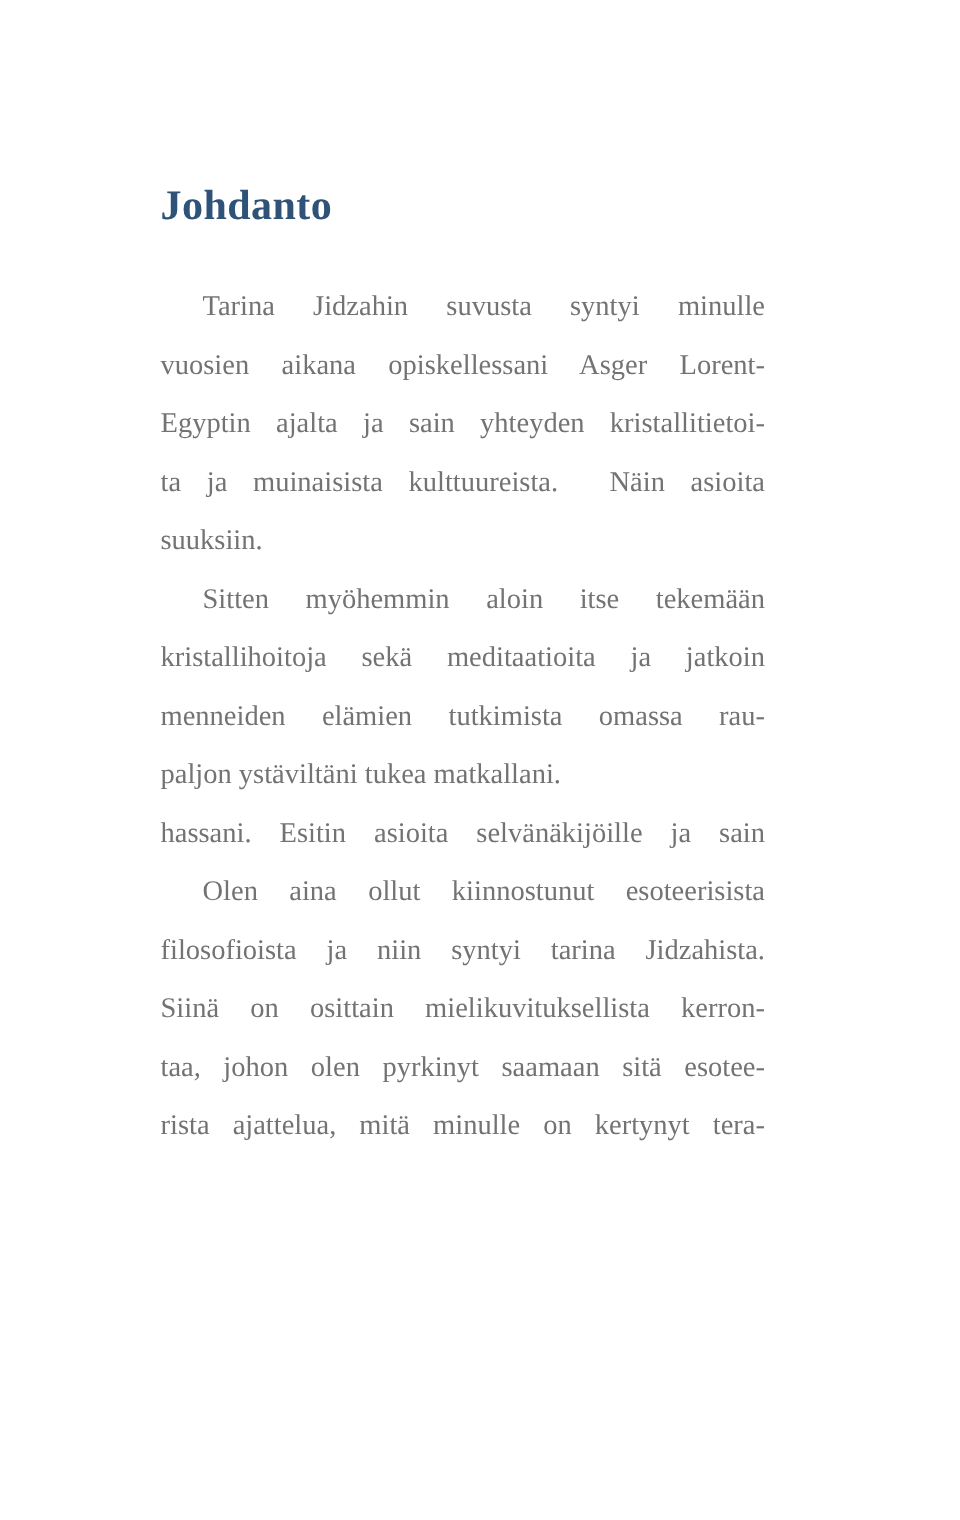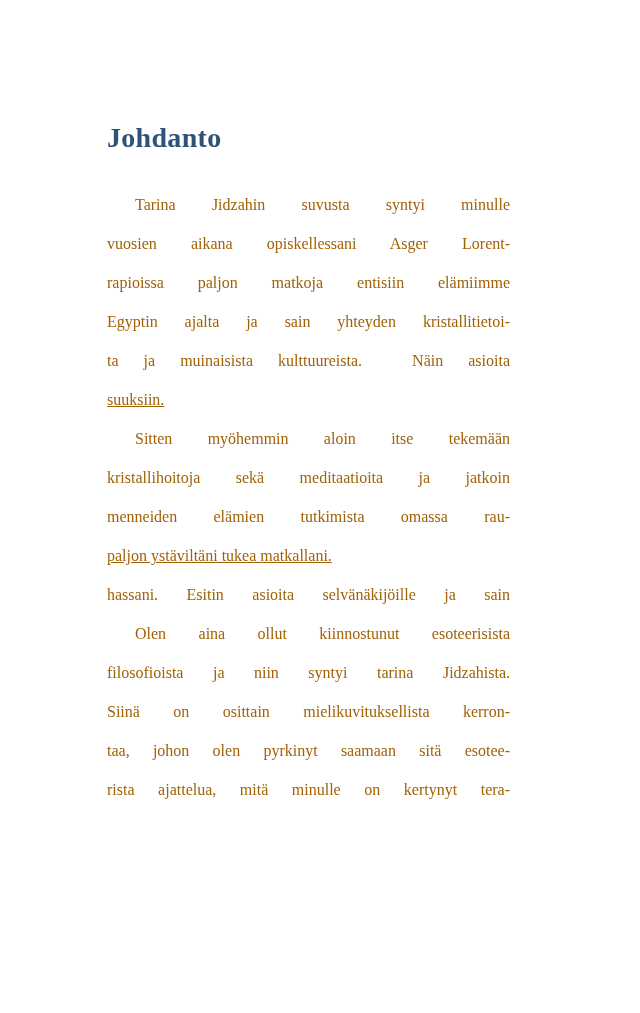--- a/index.html
+++ b/index.html
@@ -25,58 +25,56 @@
     margin: 121px 0 0 0;
     padding: 0;
     font-size: 28px;
     line-height: 34px;
     font-weight: bold;
     color: #2e5278;
     letter-spacing: 0.3px;
   }
   .bodytext {
     margin-top: 30px;
-    font-size: 16px;
+    font-size: 19px;
     line-height: 39px;
-    color: #a16207;
+    color: #737373;
   }
   .para {
     margin: 0;
     padding: 0;
   }
   .line {
     display: block;
     height: 39px;
     text-align: justify;
     text-align-last: justify;
     -moz-text-align-last: justify;
   }
   .line.indent {
     text-indent: 28px;
   }
   .line.end {
     text-align-last: left;
-    text-decoration: underline;
     -moz-text-align-last: left;
   }
 </style>
 </head>
 <body>
 
 <div class="page">
   <div class="content">
 
     <h1 class="heading" style="color: rgb(46, 82, 120);">Johdanto</h1>
 
     <div class="bodytext">
 
       <p class="para">
         <span class="line indent">Tarina Jidzahin suvusta syntyi minulle</span>
         <span class="line">vuosien aikana opiskellessani Asger Lorent-</span>
-        <span class="line">rapioissa paljon matkoja entisiin elämiimme</span>
         <span class="line">Egyptin ajalta ja sain yhteyden kristallitietoi-</span>
         <span class="line">ta ja muinaisista kulttuureista.&nbsp; Näin asioita</span>
         <span class="line end">suuksiin.</span>
       </p>
 
       <p class="para">
         <span class="line indent">Sitten myöhemmin aloin itse tekemään</span>
         <span class="line">kristallihoitoja sekä meditaatioita ja jatkoin</span>
         <span class="line">menneiden elämien tutkimista omassa rau-</span>
         <span class="line end">paljon ystäviltäni tukea matkallani.</span>

